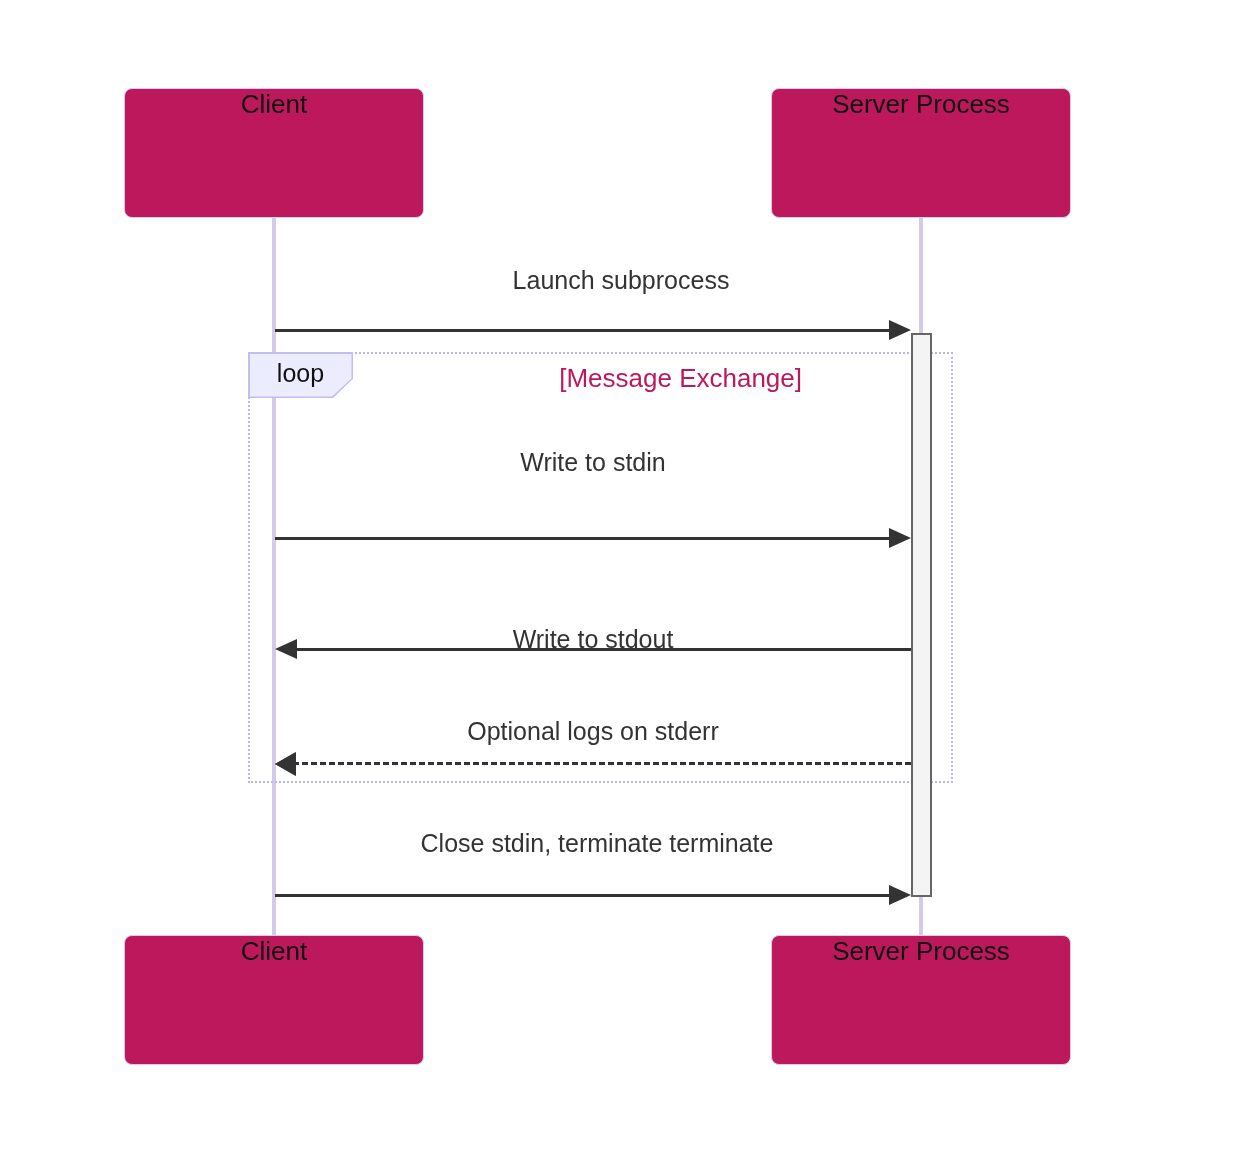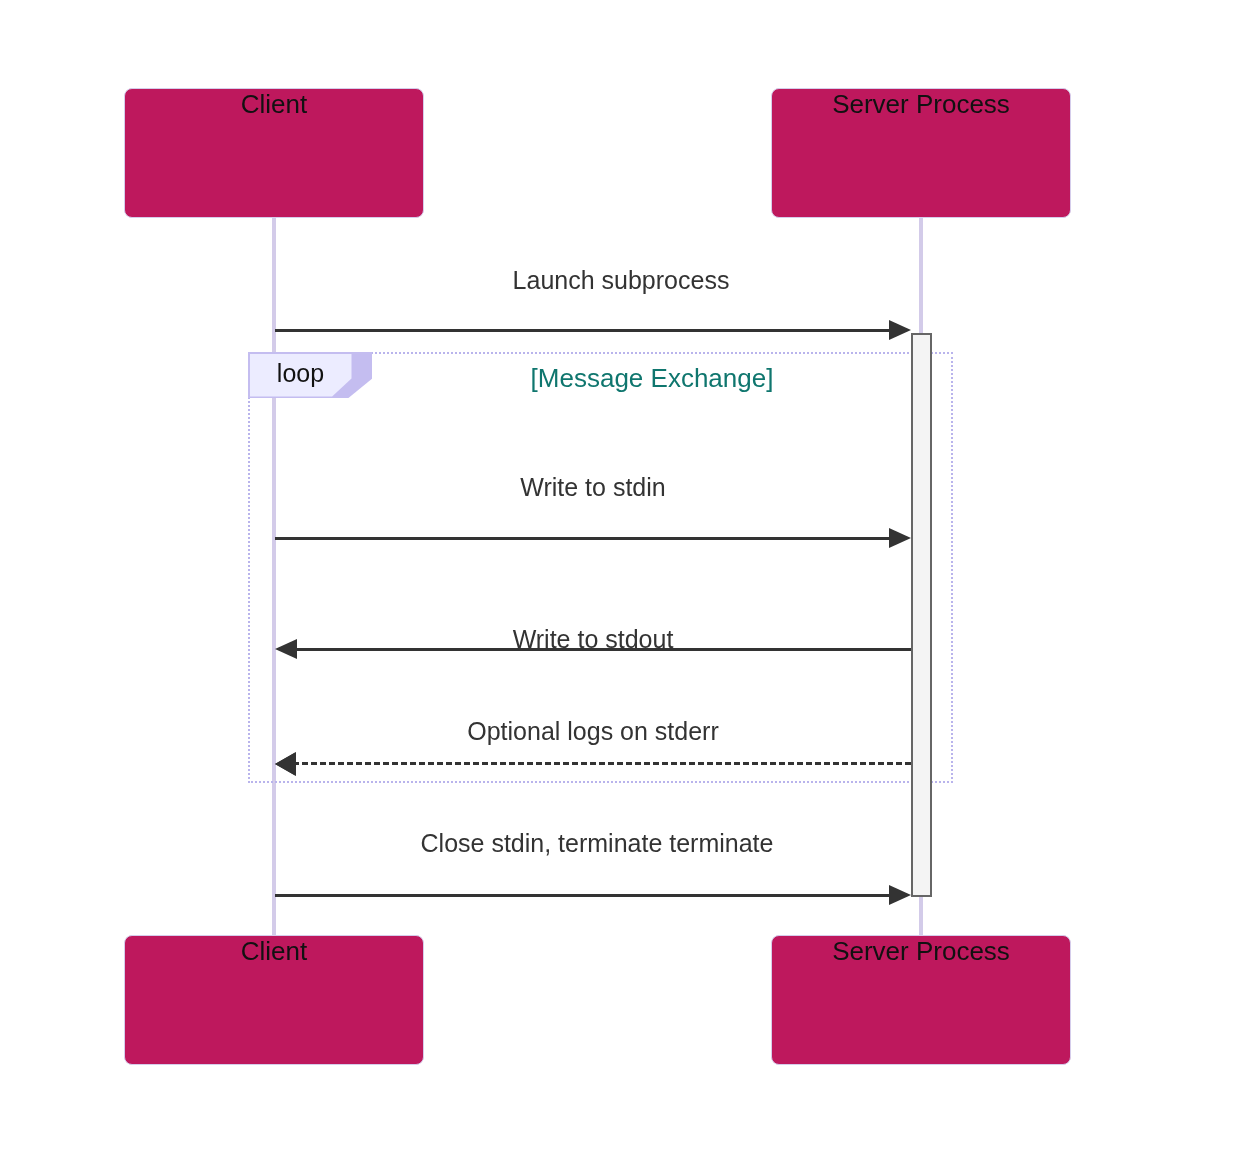--- a/index.html
+++ b/index.html
@@ -64,21 +64,21 @@
   
   .msg-label {
     position: absolute;
     width: 640px;
     text-align: center;
     font-size: 25px;
     color: #333333;
     z-index: 4;
   }
   .msg-label-1 { left: 277px; top: 266px; margin-left: 24px; }
-  .msg-label-2 { left: 273px; top: 473px; }
+  .msg-label-2 { left: 273px; top: 448px; }
   .msg-label-3 { left: 273px; top: 585px; margin-top: 40px; }
   .msg-label-4 { left: 273px; top: 697px; margin-top: 20px; }
   .msg-label-5 { left: 277px; top: 829px; }
 
   
   .arrow { position: absolute; z-index: 4; }
   .arrow-line {
     position: absolute;
     height: 0;
     border-top: 3px solid #333333;
@@ -124,21 +124,20 @@
   }
   .loop-label-outer {
     position: absolute;
     left: 248px;
     top: 352px;
     width: 105px;
     height: 46px;
     background: #c4bdf0;
     clip-path: polygon(0 0, 100% 0, 100% 58%, 81% 100%, 0 100%);
     z-index: 5;
-    padding-left: 19px;
   }
   .loop-label-inner {
     position: absolute;
     left: 1.5px;
     top: 1.5px;
     width: 102px;
     height: 43px;
     background: #ECECFF;
     clip-path: polygon(0 0, 100% 0, 100% 58%, 81% 100%, 0 100%);
     display: flex;
@@ -147,24 +146,24 @@
     font-size: 25px;
     color: #111111;
     padding-bottom: 3px;
     box-sizing: border-box;
   }
   .loop-condition {
     position: absolute;
     left: 502px;
     top: 363px;
     width: 300px;
-    text-align: center;
+    text-align: right;
     font-size: 26px;
     font-weight: 500;
-    color: #0f766e;
+    color: #be185d;
     z-index: 5;
   }
 </style>
 </head>
 <body>
 
 <div class="canvas">
 
   <div class="lifeline lifeline-client"></div>
   <div class="lifeline lifeline-server"></div>

